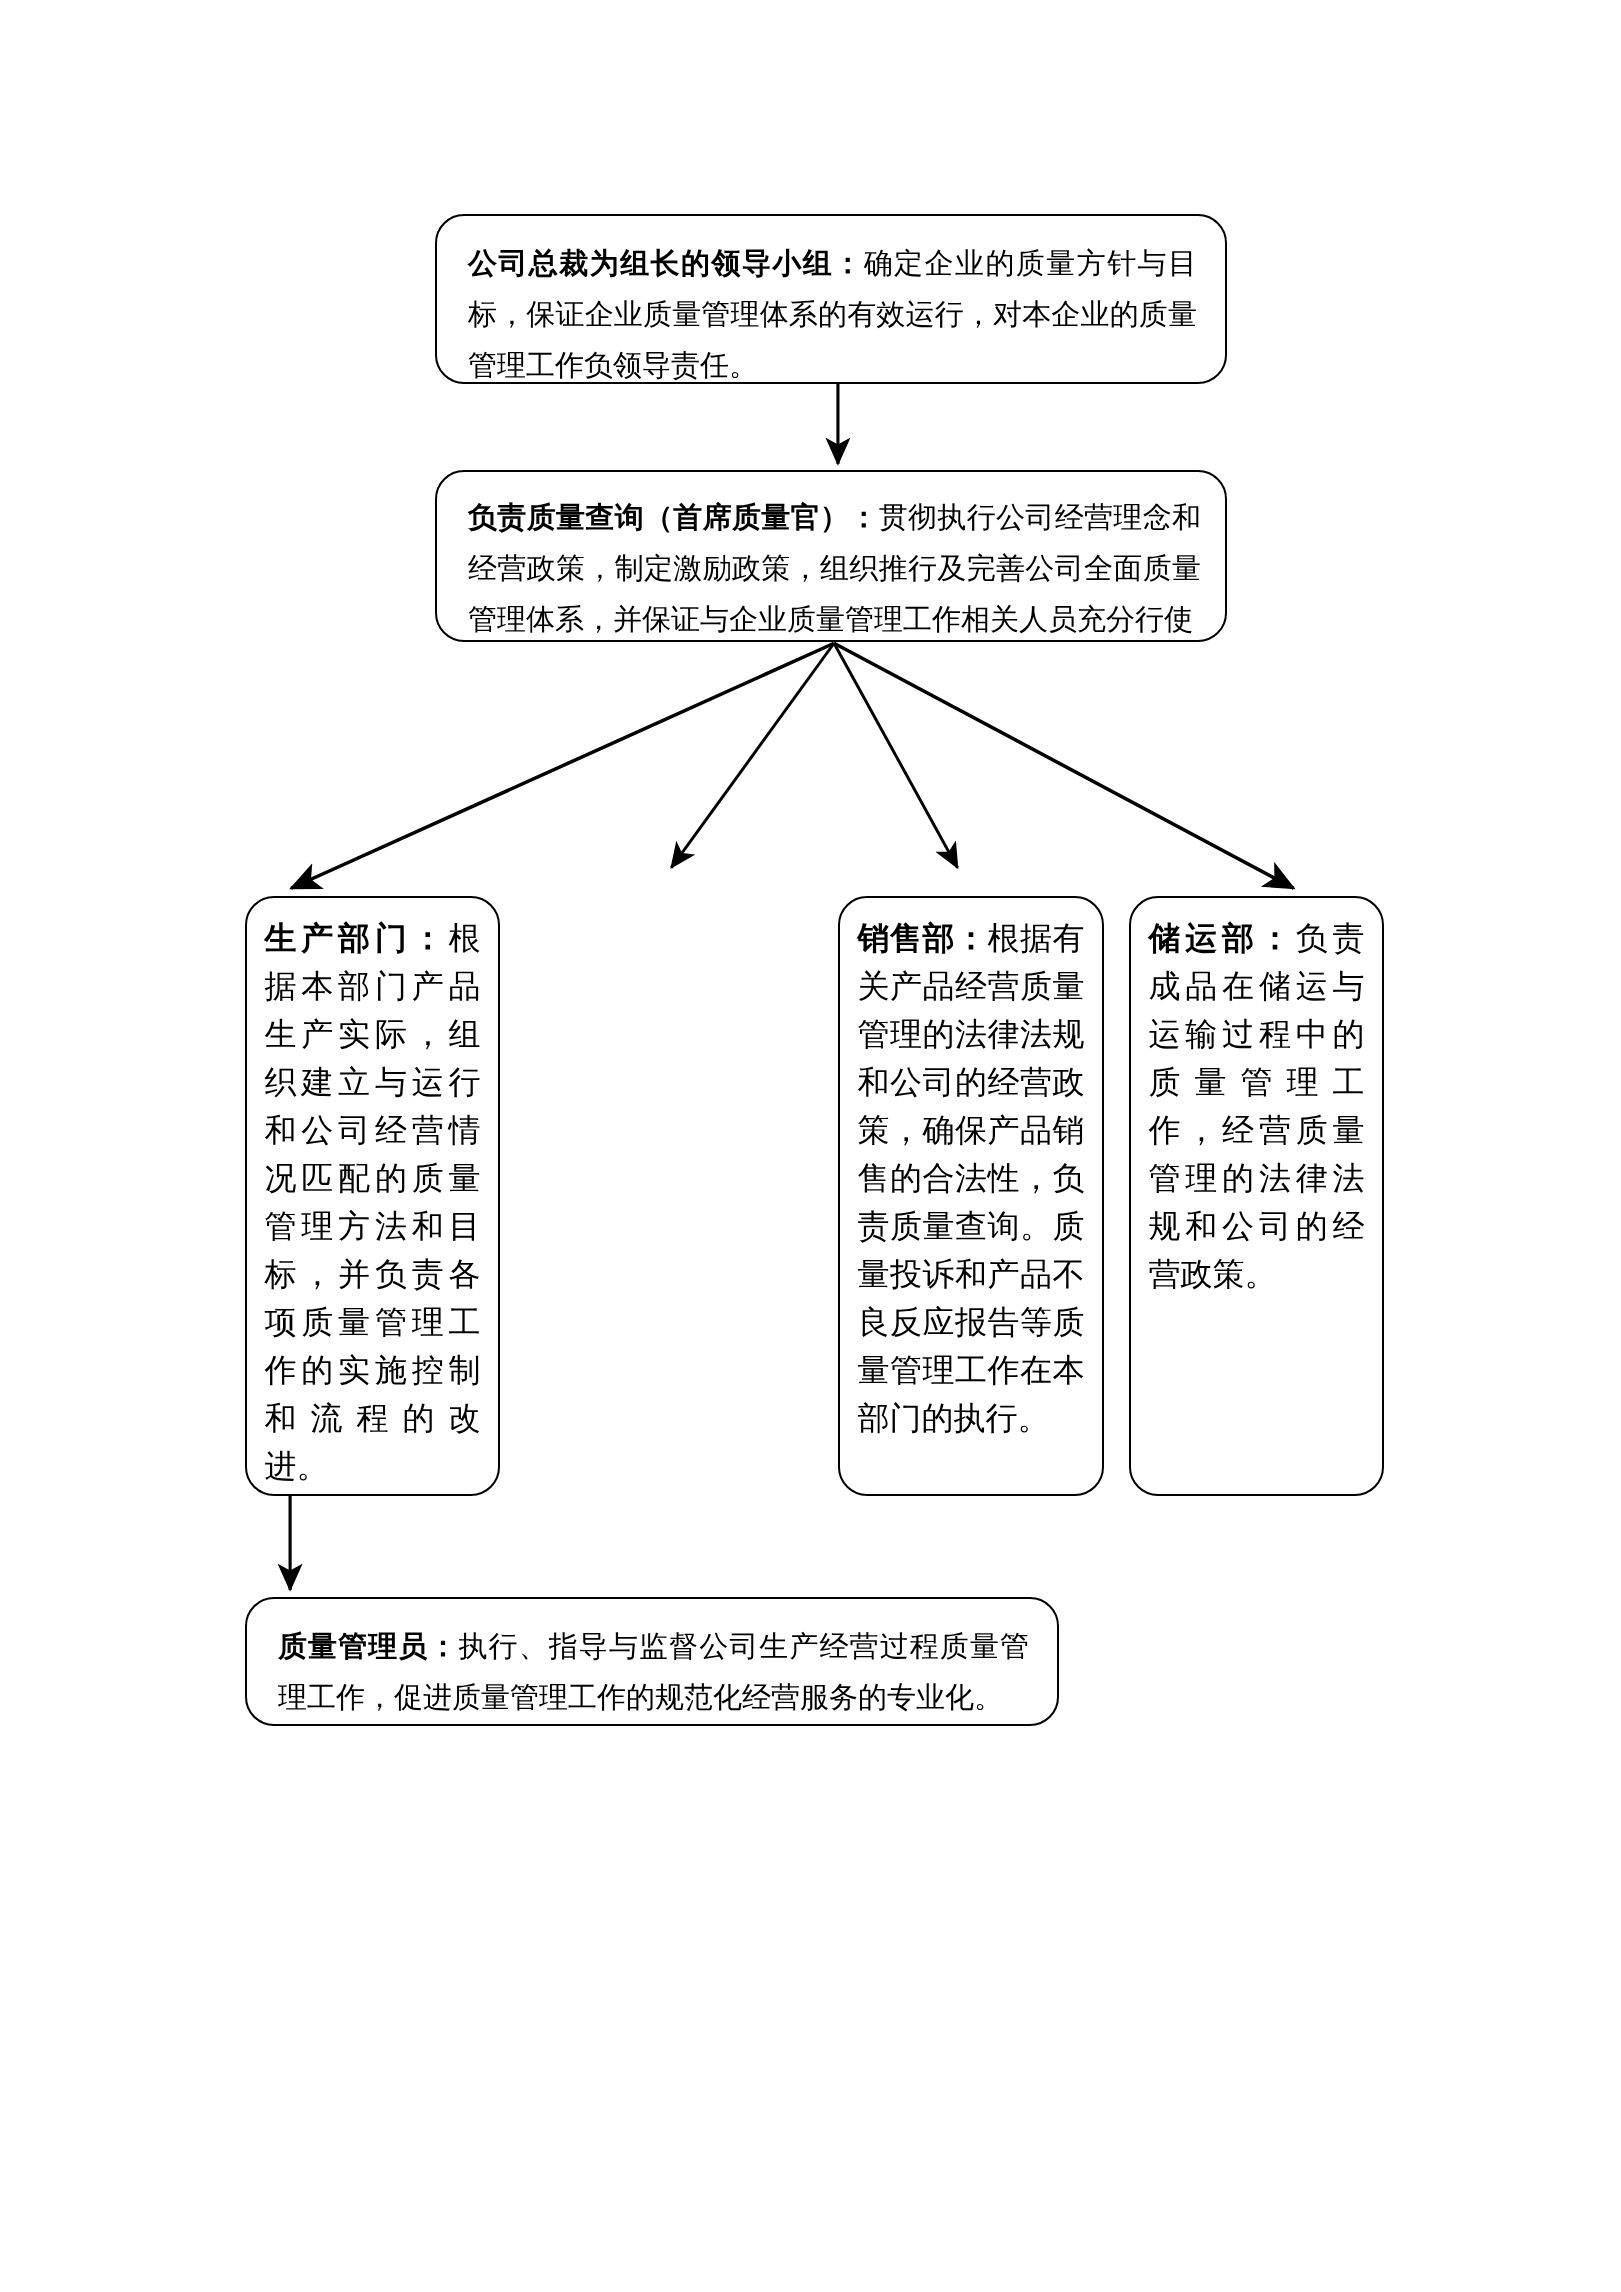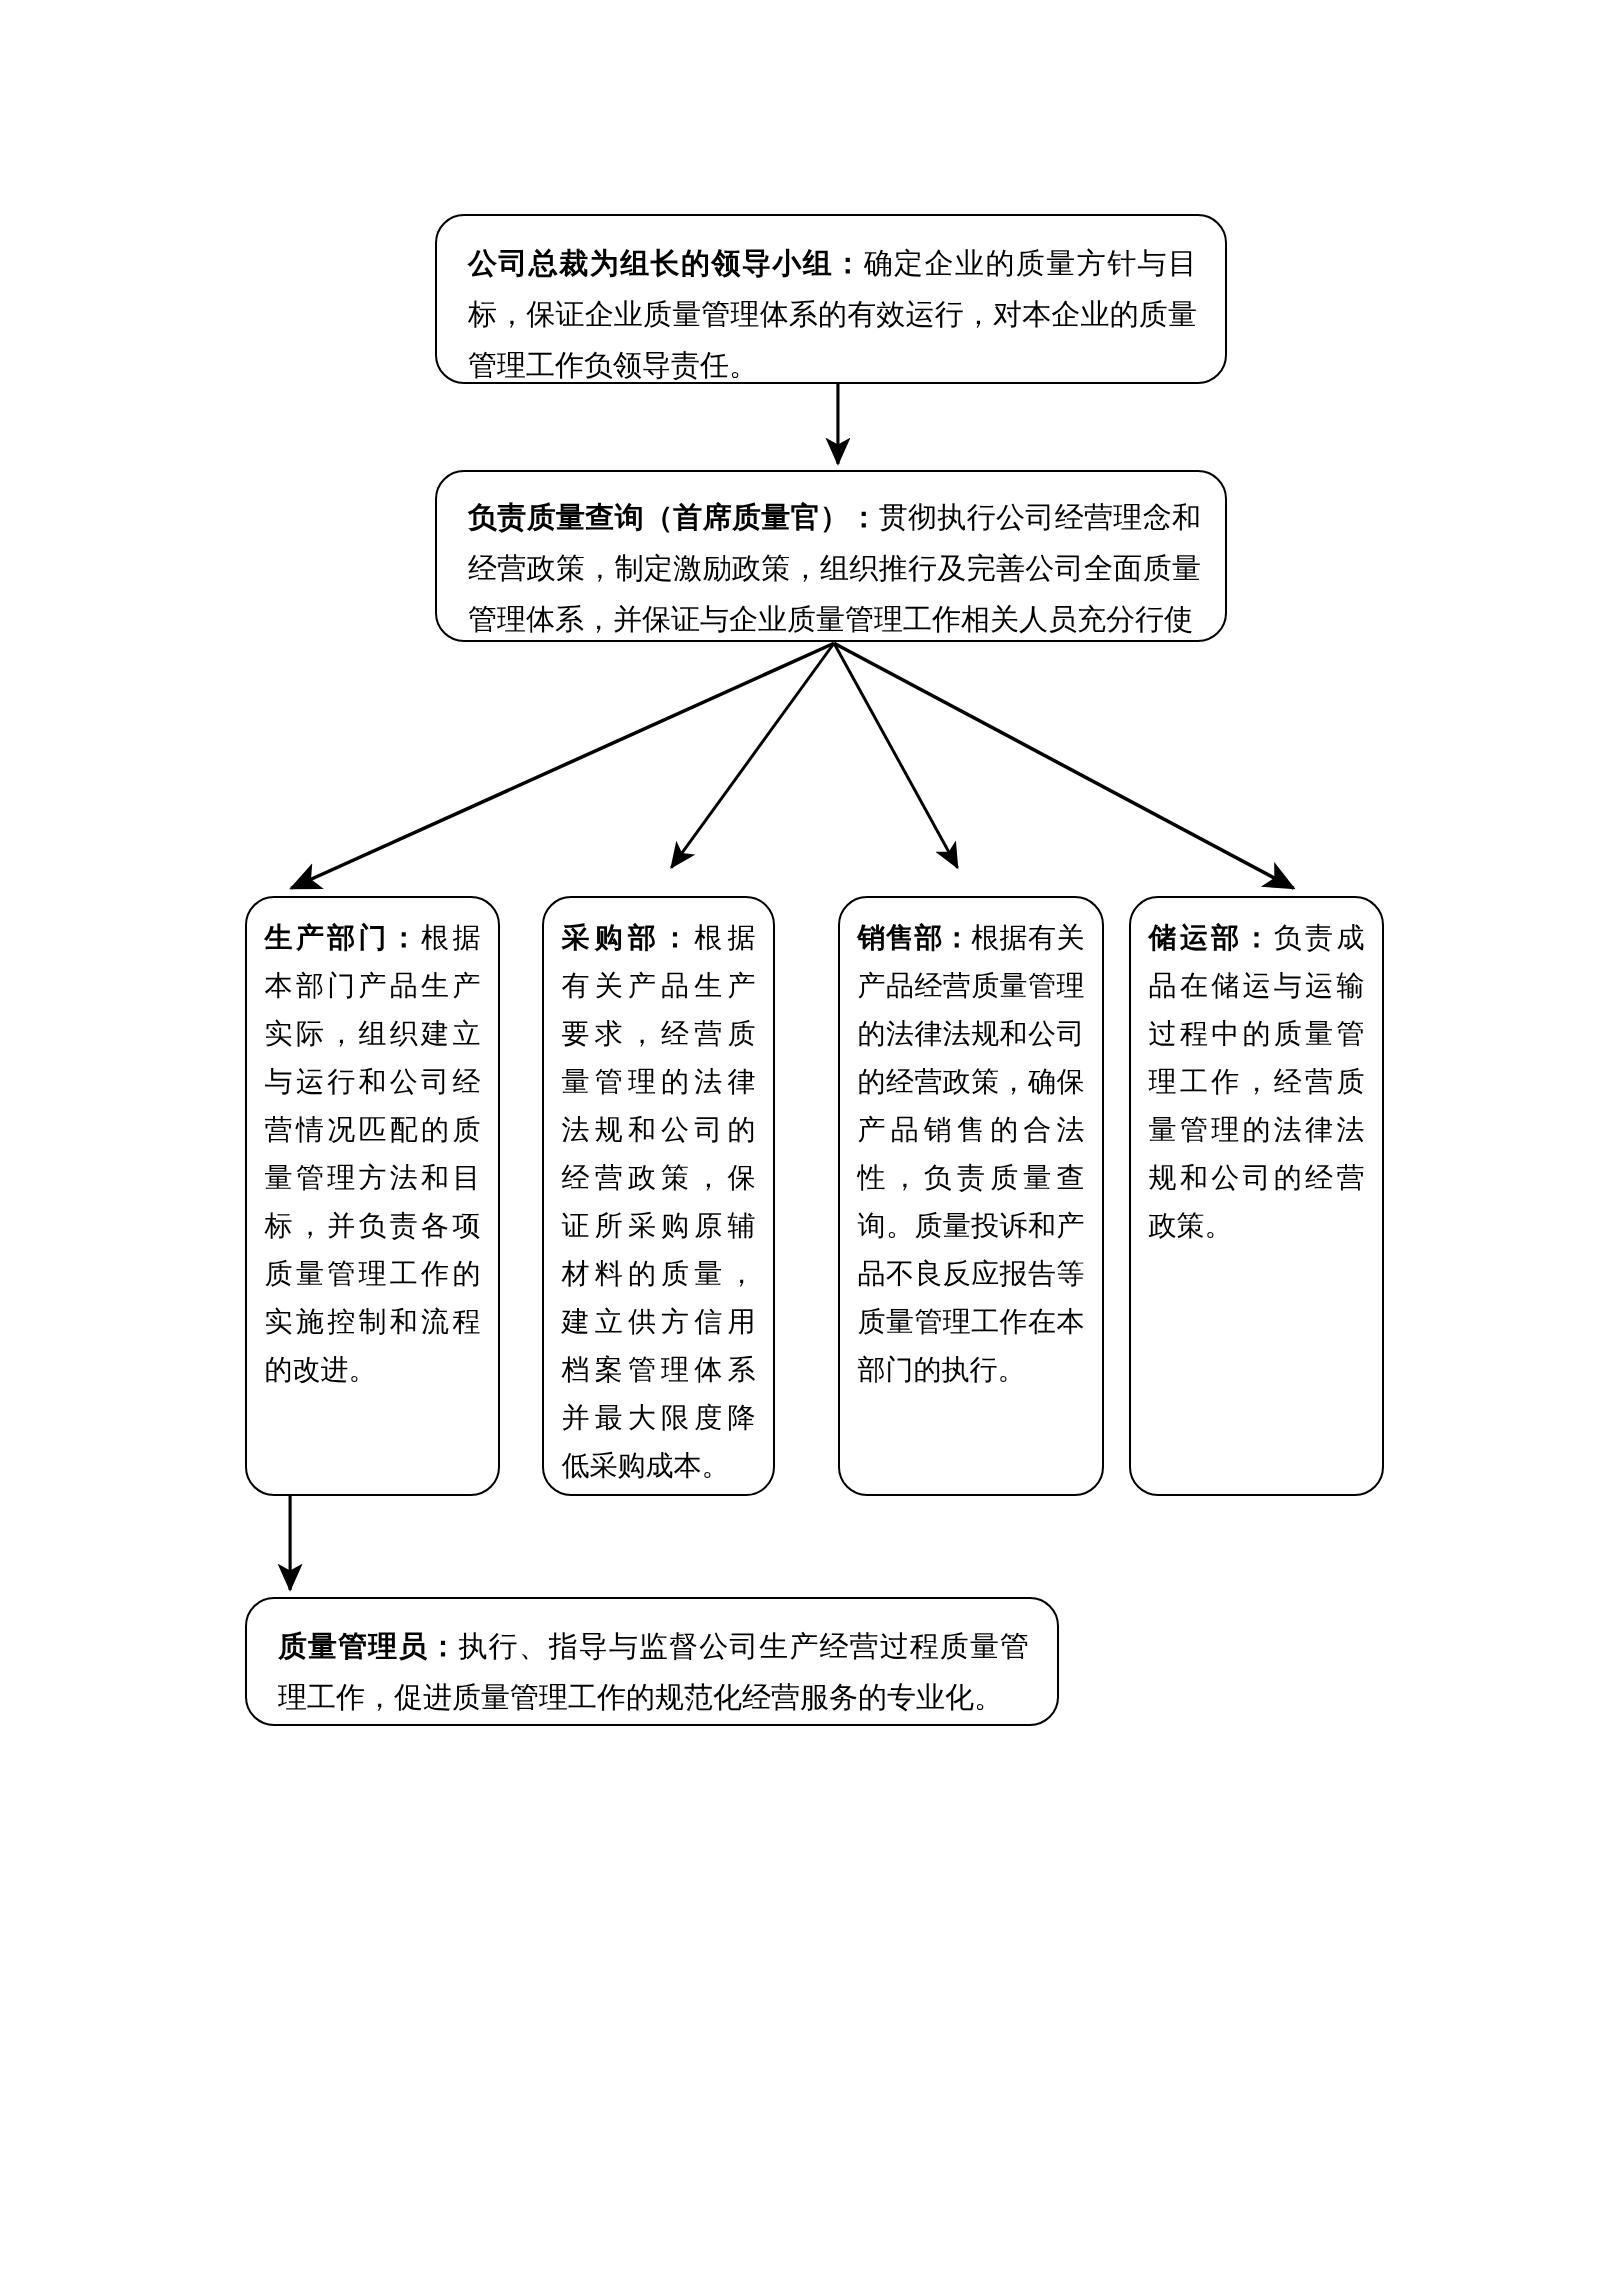--- a/index.html
+++ b/index.html
@@ -107,21 +107,21 @@
     height: 600px;
     border-radius: 29px;
   }
   .node.dept .inner {
     position: absolute;
     left: 17.6px;
     right: 17.6px;
     top: 15.7px;
   }
   .node.dept .node-text {
-    font-size: 28px;
+    font-size: 32px;
     line-height: 48px;
     text-align: justify;
     text-justify: inter-ideograph;
     text-align-last: left;
   }
   .node.dept .node-text .lead {
     font-weight: bold;
   }
 
   #node-dept-production { left: 245px;  width: 255px; }
@@ -162,25 +162,20 @@
       <p class="node-text"><span class="lead">负责质量查询（首席质量官）：</span><span>贯彻执行公司经营理念和经营政策，制定激励政策，组织推行及完善公司全面质量管理体系，并保证与企业质量管理工作相关人员充分行使</span></p>
     </div>
   </div>
 
   <div class="node dept" id="node-dept-production">
     <div class="inner">
       <p class="node-text"><span class="lead">生产部门：</span><span>根据本部门产品生产实际，组织建立与运行和公司经营情况匹配的质量管理方法和目标，并负责各项质量管理工作的实施控制和流程的改进。</span></p>
     </div>
   </div>
 
-  <div class="node dept" id="node-dept-purchasing">
-    <div class="inner">
-      <p class="node-text"><span class="lead">采购部：</span><span>根据有关产品生产要求，经营质量管理的法律法规和公司的经营政策，保证所采购原辅材料的质量，建立供方信用档案管理体系并最大限度降低采购成本。</span></p>
-    </div>
-  </div>
 
   <div class="node dept" id="node-dept-sales">
     <div class="inner">
       <p class="node-text"><span class="lead">销售部：</span><span>根据有关产品经营质量管理的法律法规和公司的经营政策，确保产品销售的合法性，负责质量查询。质量投诉和产品不良反应报告等质量管理工作在本部门的执行。</span></p>
     </div>
   </div>
 
   <div class="node dept" id="node-dept-logistics">
     <div class="inner">
       <p class="node-text"><span class="lead">储运部：</span><span>负责成品在储运与运输过程中的质量管理工作，经营质量管理的法律法规和公司的经营政策。</span></p>

